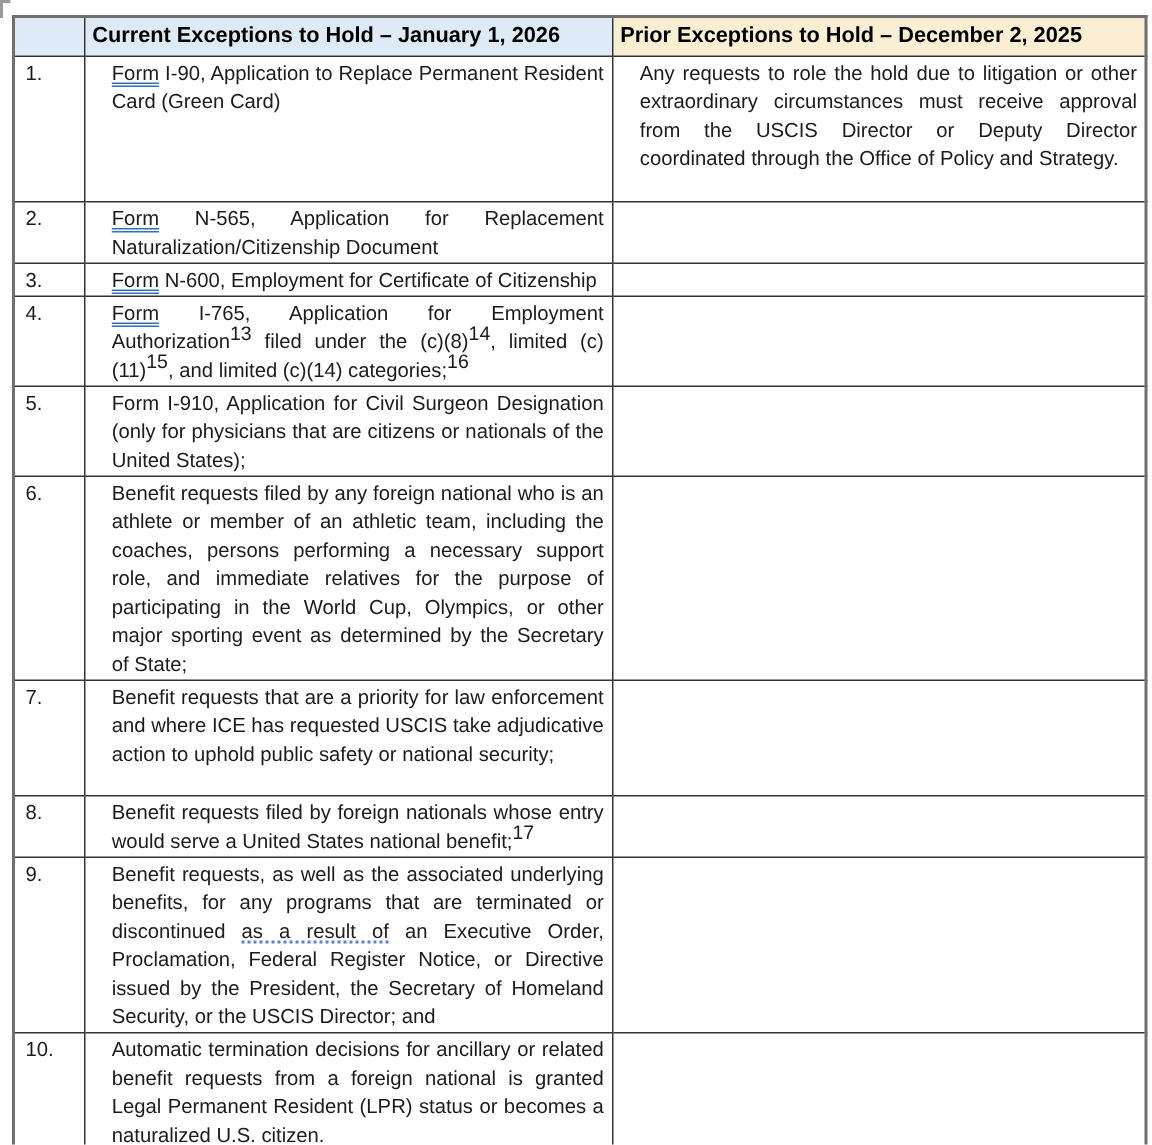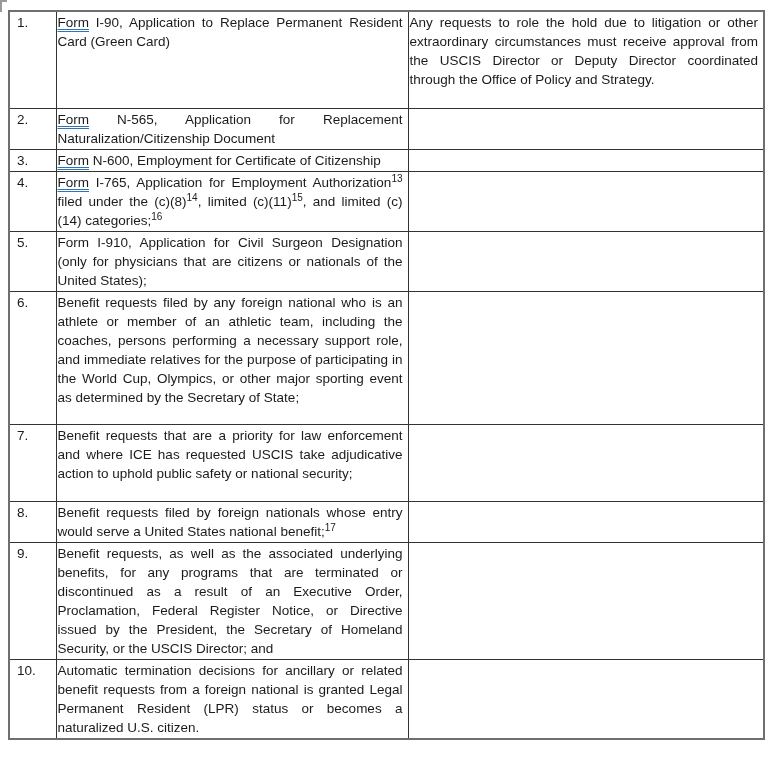--- a/index.html
+++ b/index.html
@@ -43,55 +43,61 @@
   td.num-cell {
     font-size:13.5px;
     line-height:19px;
     padding:1px 2px 1px 7px;
     text-align:left;
   }
   td.cur-cell, td.pri-cell {
     font-size:13.5px;
     line-height:19px;
     text-align:justify;
-    padding:1px 5px 1px 1px;
+    padding:1px 5px 1px 18px;
   }
   .rich { width:100%; }
   .seg-n { }
   .seg-u2 {
     text-decoration:underline;
     text-decoration-style:double;
     text-decoration-color:#2e74b5;
     text-underline-offset:2px;
   }
   .seg-dot {
+    text-decoration:underline;
     text-decoration-style:dotted;
     text-decoration-color:#5b7fd4;
     text-decoration-thickness:2px;
     text-underline-offset:3px;
   }
   .seg-i { }
   sup.seg-sup {
-    font-size:10px;
+    font-size:13px;
     line-height:0;
     vertical-align:super;
   }
 </style>
 </head>
 <body>
 
 <div class="corner-mark"></div>
 
 <table class="exceptions">
   <colgroup>
     <col style="width:47px">
     <col style="width:352px">
     <col style="width:356px">
   </colgroup>
   <tbody>
+      <tr style="height:26px">
+    <th style="background-color: rgb(222, 235, 247);"></th>
+    <th style="background-color: rgb(222, 235, 247);">Current Exceptions to Hold – January 1, 2026</th>
+    <th style="background-color: rgb(250, 238, 211);">Prior Exceptions to Hold – December 2, 2025</th>
+  </tr>
 
   <tr style="height:97px">
     <td class="num-cell">1.</td>
     <td class="cur-cell">
       <div class="rich"><span class="seg-u2">Form</span><span class="seg-n"> I-90, Application to Replace Permanent Resident Card (Green Card)</span></div>
     </td>
     <td class="pri-cell">
       <div class="rich"><span class="seg-n">Any requests to role the hold due to litigation or other extraordinary circumstances must receive approval from the USCIS Director or Deputy Director coordinated through the Office of Policy and Strategy.</span></div>
     </td>
   </tr>

